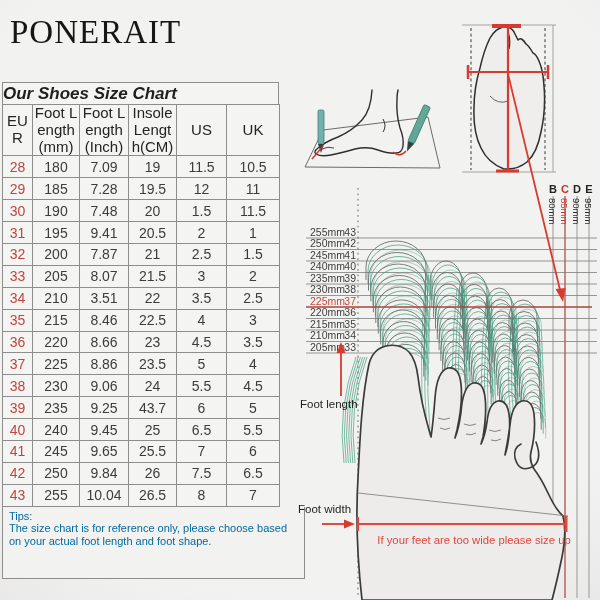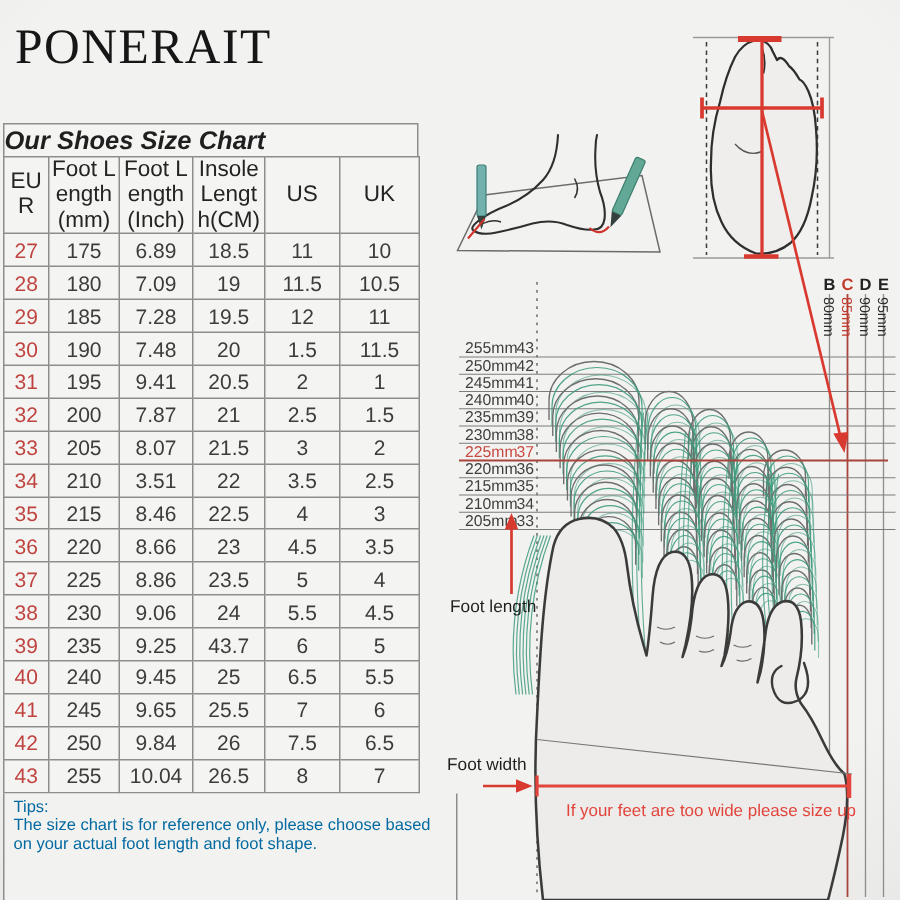--- a/index.html
+++ b/index.html
@@ -44,28 +44,20 @@
         <tr>
           <th>EUR</th>
           <th>Foot Length(mm)</th>
           <th>Foot Length(Inch)</th>
           <th>Insole Length(CM)</th>
           <th>US</th>
           <th>UK</th>
         </tr>
       </thead>
       <tbody>
-          <tr>
-            <td class="eu">27</td>
-            <td>175</td>
-            <td>6.89</td>
-            <td>18.5</td>
-            <td>11</td>
-            <td>10</td>
-          </tr>
           <tr>
             <td class="eu">28</td>
             <td>180</td>
             <td>7.09</td>
             <td>19</td>
             <td>11.5</td>
             <td>10.5</td>
           </tr>
           <tr>
             <td class="eu">29</td>

